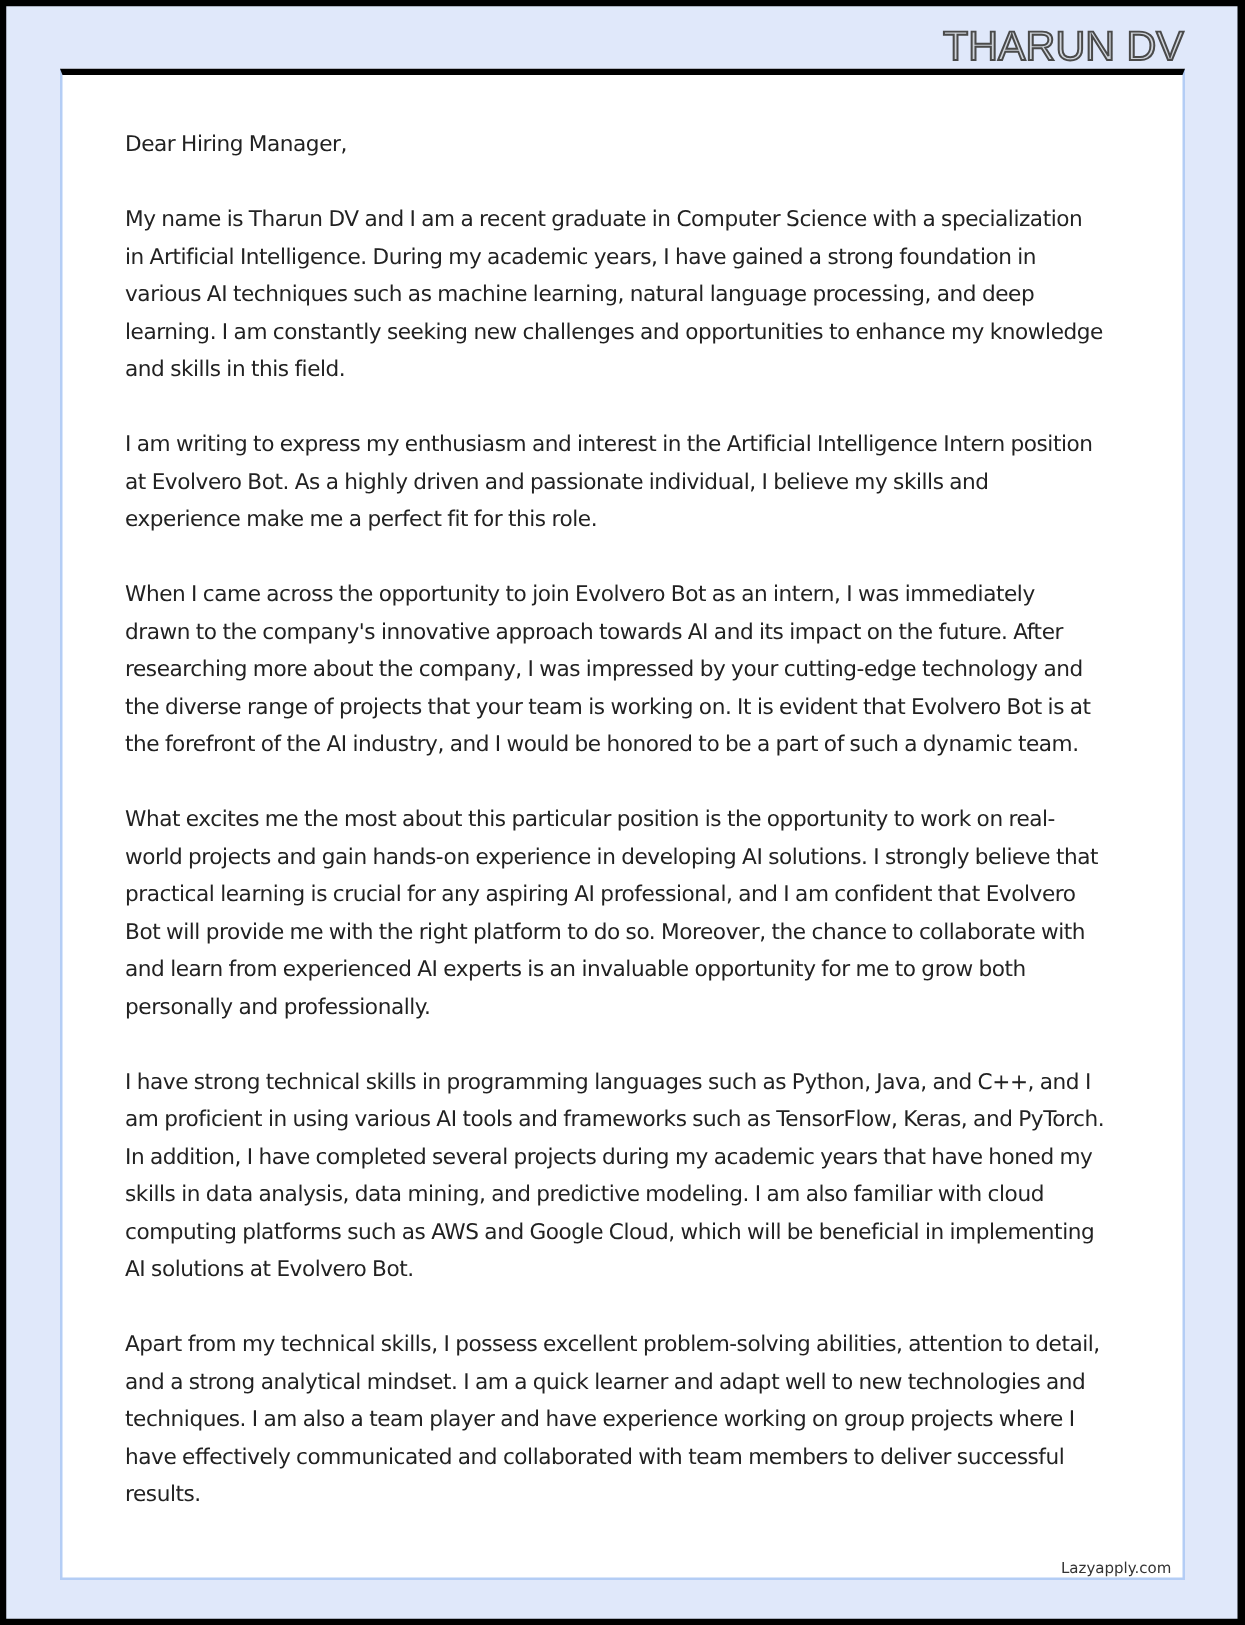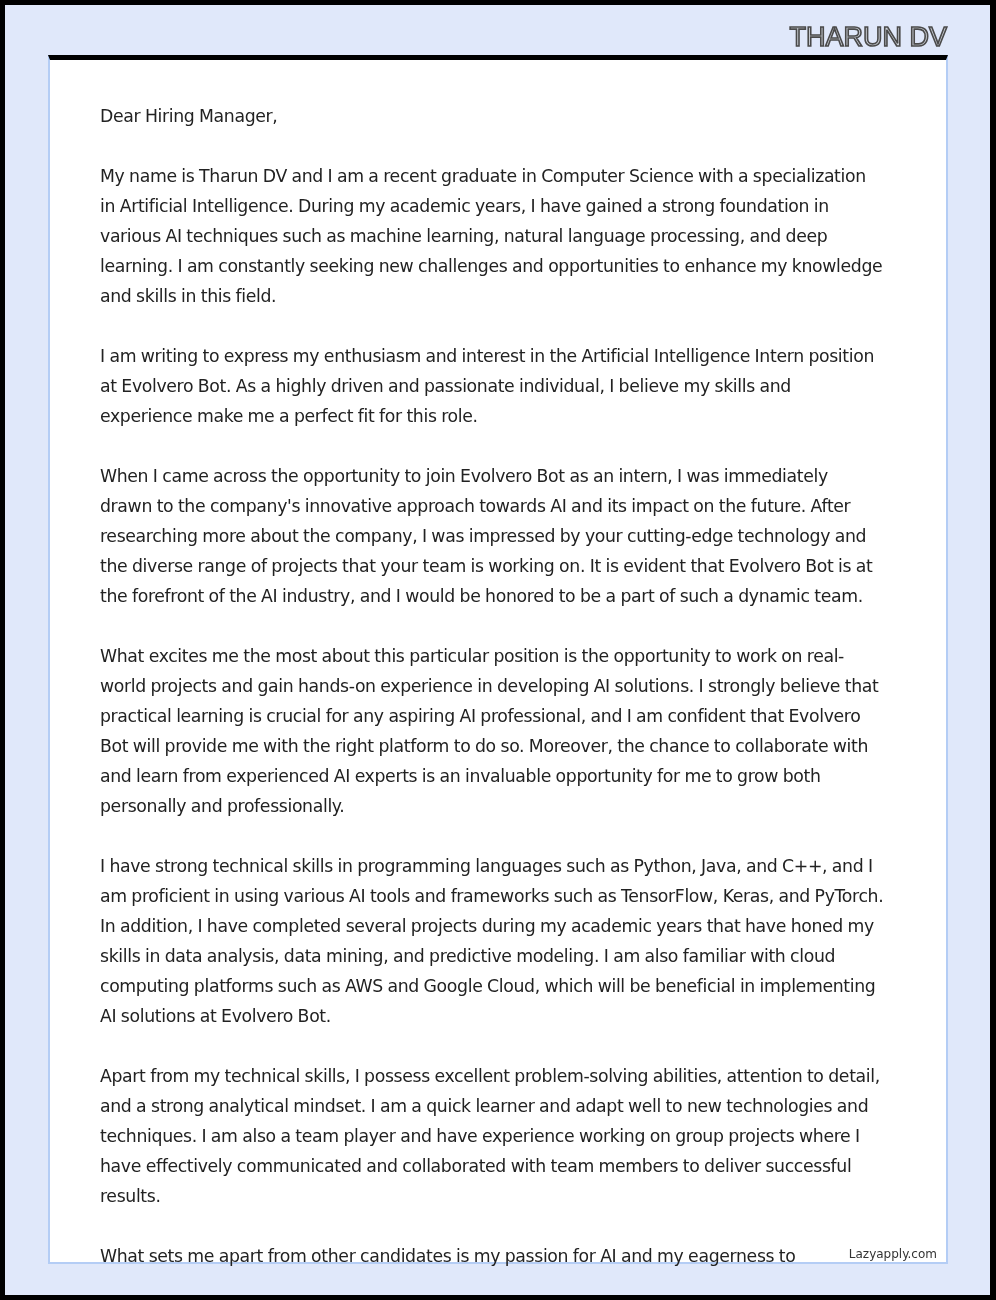--- a/index.html
+++ b/index.html
@@ -22,21 +22,21 @@
       height: 1290px;
       background: #e0e8fa;
       overflow: hidden;
     }
     .title {
       position: absolute;
       right: 43px;
       top: 10px;
       margin: 0;
       font-family: "Liberation Sans", "DejaVu Sans", sans-serif;
-      font-size: 27px;
+      font-size: 33px;
       font-weight: 400;
       letter-spacing: 0px;
       color: #cfd3da;
       -webkit-text-stroke: 1.6px #4a4a4a;
       line-height: 44px;
       white-space: nowrap;
     }
     .card {
       position: absolute;
       left: 43px;
@@ -86,15 +86,14 @@
   </div>
 
   <div class="letter">
     <p>Dear Hiring Manager,</p>
     <p>My name is Tharun DV and I am a recent graduate in Computer Science with a specialization in Artificial Intelligence. During my academic years, I have gained a strong foundation in various AI techniques such as machine learning, natural language processing, and deep learning. I am constantly seeking new challenges and opportunities to enhance my knowledge and skills in this field.</p>
     <p>I am writing to express my enthusiasm and interest in the Artificial Intelligence Intern position at Evolvero Bot. As a highly driven and passionate individual, I believe my skills and experience make me a perfect fit for this role.</p>
     <p>When I came across the opportunity to join Evolvero Bot as an intern, I was immediately drawn to the company's innovative approach towards AI and its impact on the future. After researching more about the company, I was impressed by your cutting-edge technology and the diverse range of projects that your team is working on. It is evident that Evolvero Bot is at the forefront of the AI industry, and I would be honored to be a part of such a dynamic team.</p>
     <p>What excites me the most about this particular position is the opportunity to work on real-world projects and gain hands-on experience in developing AI solutions. I strongly believe that practical learning is crucial for any aspiring AI professional, and I am confident that Evolvero Bot will provide me with the right platform to do so. Moreover, the chance to collaborate with and learn from experienced AI experts is an invaluable opportunity for me to grow both personally and professionally.</p>
     <p>I have strong technical skills in programming languages such as Python, Java, and C++, and I am proficient in using various AI tools and frameworks such as TensorFlow, Keras, and PyTorch. In addition, I have completed several projects during my academic years that have honed my skills in data analysis, data mining, and predictive modeling. I am also familiar with cloud computing platforms such as AWS and Google Cloud, which will be beneficial in implementing AI solutions at Evolvero Bot.</p>
     <p>Apart from my technical skills, I possess excellent problem-solving abilities, attention to detail, and a strong analytical mindset. I am a quick learner and adapt well to new technologies and techniques. I am also a team player and have experience working on group projects where I have effectively communicated and collaborated with team members to deliver successful results.</p>
-    <p>What sets me apart from other candidates is my passion for AI and my eagerness to</p>
   </div>
 </div>
 
 </body></html>

